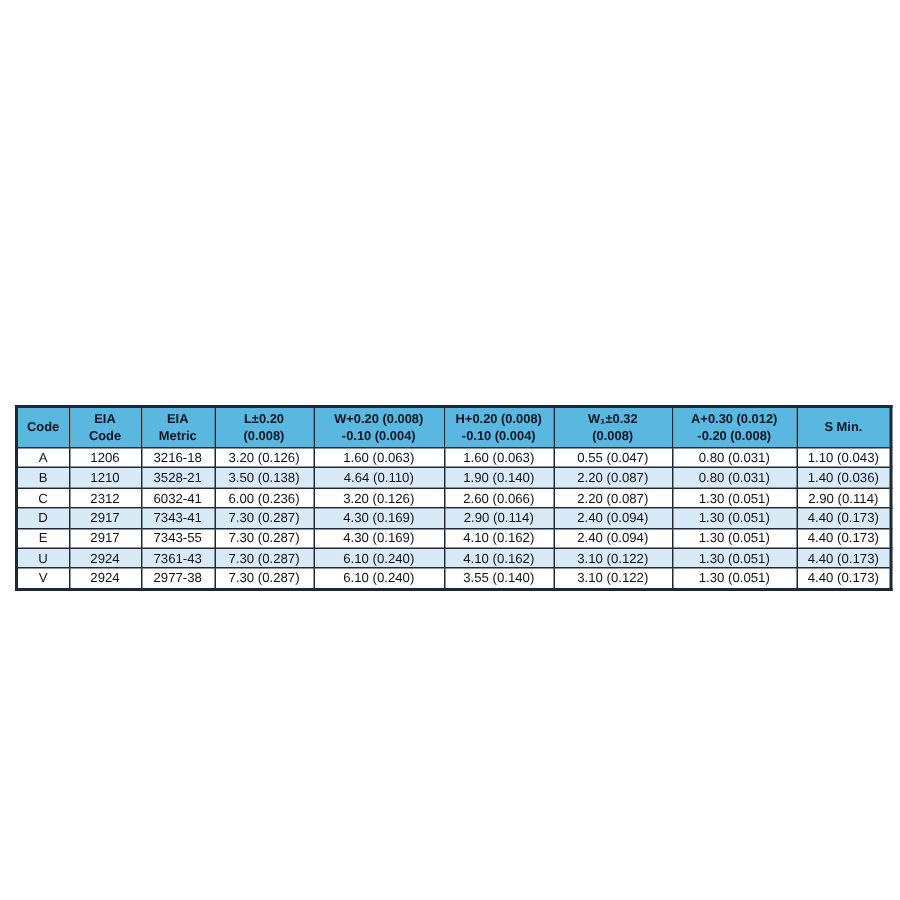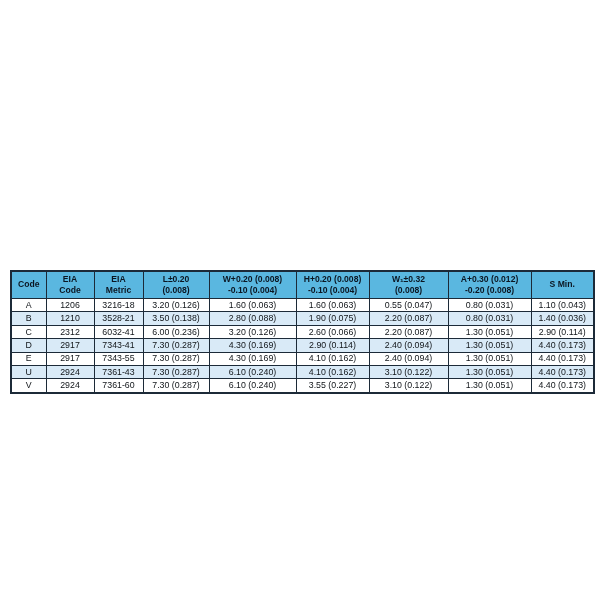--- a/index.html
+++ b/index.html
@@ -106,22 +106,22 @@
       <td>1.60 (0.063)</td>
       <td>0.55 (0.047)</td>
       <td>0.80 (0.031)</td>
       <td>1.10 (0.043)</td>
     </tr>
     <tr>
       <td>B</td>
       <td>1210</td>
       <td>3528-21</td>
       <td>3.50 (0.138)</td>
-      <td>2.80 (0.088)</td>
-      <td>1.90 (0.075)</td>
+      <td>4.64 (0.110)</td>
+      <td>1.90 (0.140)</td>
       <td>2.20 (0.087)</td>
       <td>0.80 (0.031)</td>
       <td>1.40 (0.036)</td>
     </tr>
     <tr>
       <td>C</td>
       <td>2312</td>
       <td>6032-41</td>
       <td>6.00 (0.236)</td>
       <td>3.20 (0.126)</td>
@@ -159,22 +159,22 @@
       <td>7.30 (0.287)</td>
       <td>6.10 (0.240)</td>
       <td>4.10 (0.162)</td>
       <td>3.10 (0.122)</td>
       <td>1.30 (0.051)</td>
       <td>4.40 (0.173)</td>
     </tr>
     <tr>
       <td>V</td>
       <td>2924</td>
-      <td>7361-60</td>
+      <td>2977-38</td>
       <td>7.30 (0.287)</td>
       <td>6.10 (0.240)</td>
-      <td>3.55 (0.227)</td>
+      <td>3.55 (0.140)</td>
       <td>3.10 (0.122)</td>
       <td>1.30 (0.051)</td>
       <td>4.40 (0.173)</td>
     </tr>
   </tbody>
 </table>
 
 </body></html>

